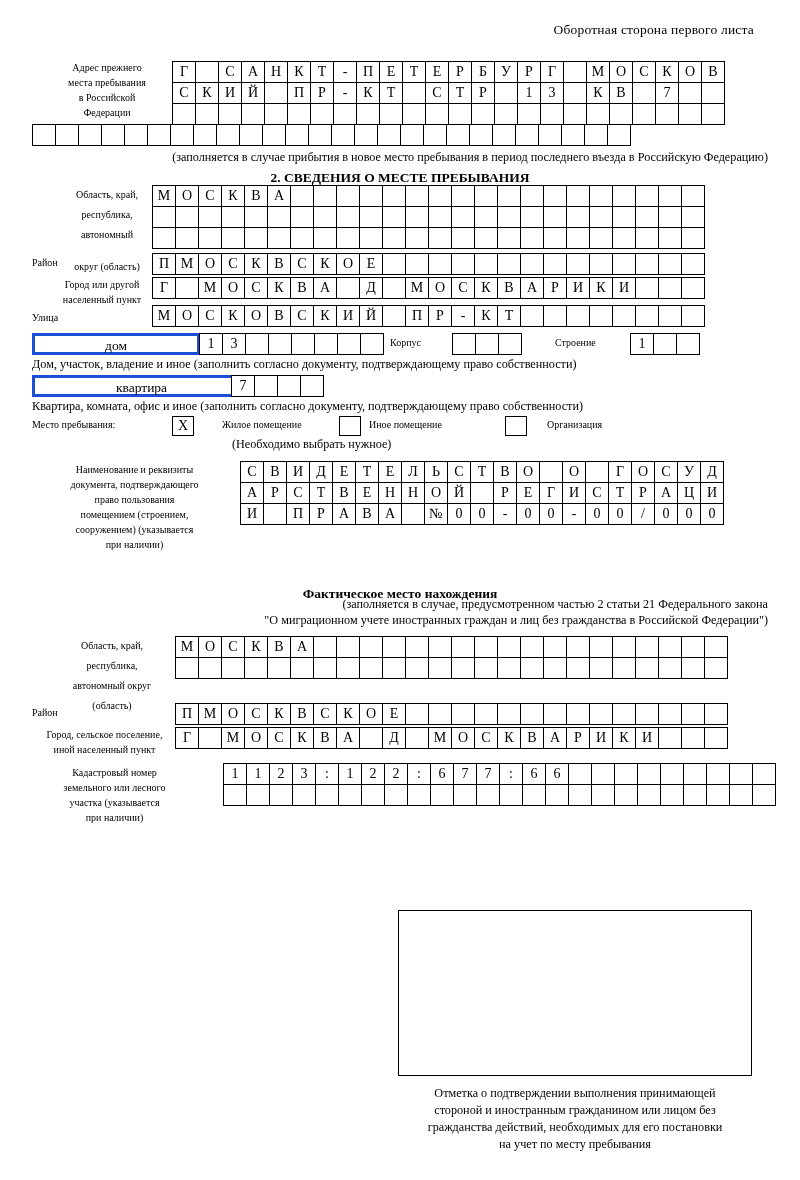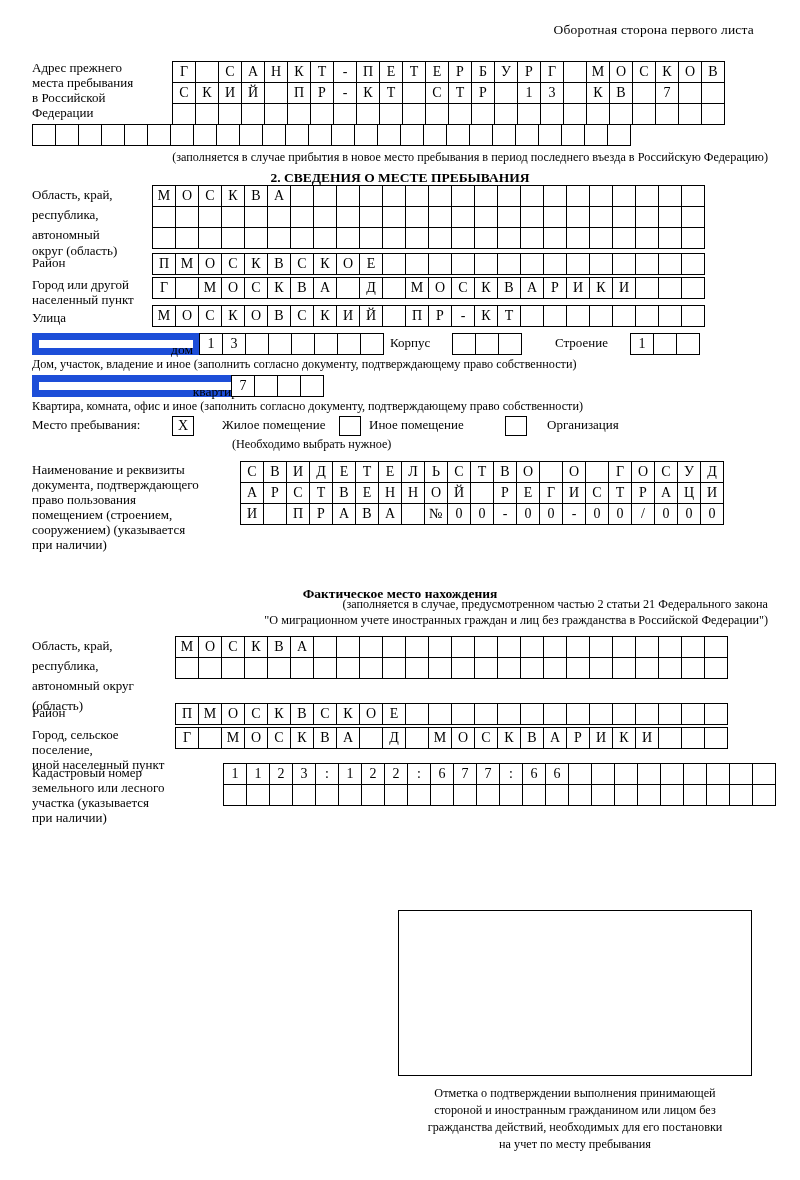--- a/index.html
+++ b/index.html
@@ -23,22 +23,23 @@
     padding: 0;
   }
   .hdr-right {
     position: absolute;
     top: 22px;
     right: 46px;
     font-size: 13.5px;
     letter-spacing: 0.2px;
   }
   .label {
-    font-size: 13px;
+    font-size: 10px;
     line-height: 15px;
+    text-align: center;
   }
   .small {
     font-size: 12.2px;
   }
 
   
   .row {
     position: absolute;
     display: flex;
   }
@@ -48,26 +49,26 @@
     border: 1px solid #000;
     margin-right: -1px;
     box-sizing: border-box;
     font-size: 14px;
     line-height: 20px;
     text-align: center;
     font-family: "Liberation Serif", serif;
     background: #fff;
   }
   .box-wide {
-    border: 7px solid #1d4ed8;
+    border: 3px solid #1d4ed8;
     box-sizing: border-box;
     height: 22px;
     font-size: 13.5px;
     line-height: 20px;
-    text-align: right;
+    text-align: center;
   }
   .chk {
     width: 22px;
     height: 20px;
     border: 1px solid #000;
     box-sizing: border-box;
     display: inline-block;
     text-align: center;
     font-size: 14px;
     line-height: 18px;
@@ -216,21 +217,21 @@
     </div>
 
   <div style="position:absolute; left:32px; top:150px; width:736px;" class="note">(заполняется в случае прибытия в новое место пребывания в период последнего въезда в Российскую Федерацию)</div>
 
   <div style="position:absolute; left:32px; top:170px; width:736px;" class="section-title">2. СВЕДЕНИЯ О МЕСТЕ ПРЕБЫВАНИЯ</div>
 
   <div style="position:absolute; left:32px; top:187px; width:150px;" class="label">
     <div>Область, край,</div>
     <div style="margin-top:5px;">республика,</div>
     <div style="margin-top:5px;">автономный</div>
-    <div style="margin-top:1px;">округ (область)</div>
+    <div style="margin-top:17px;">округ (область)</div>
   </div>
   <div class="row" id="s2-reg1" style="left:152px; top:185px;">
       <div class="cell">М</div>
       <div class="cell">О</div>
       <div class="cell">С</div>
       <div class="cell">К</div>
       <div class="cell">В</div>
       <div class="cell">А</div>
       <div class="cell"></div>
       <div class="cell"></div>

